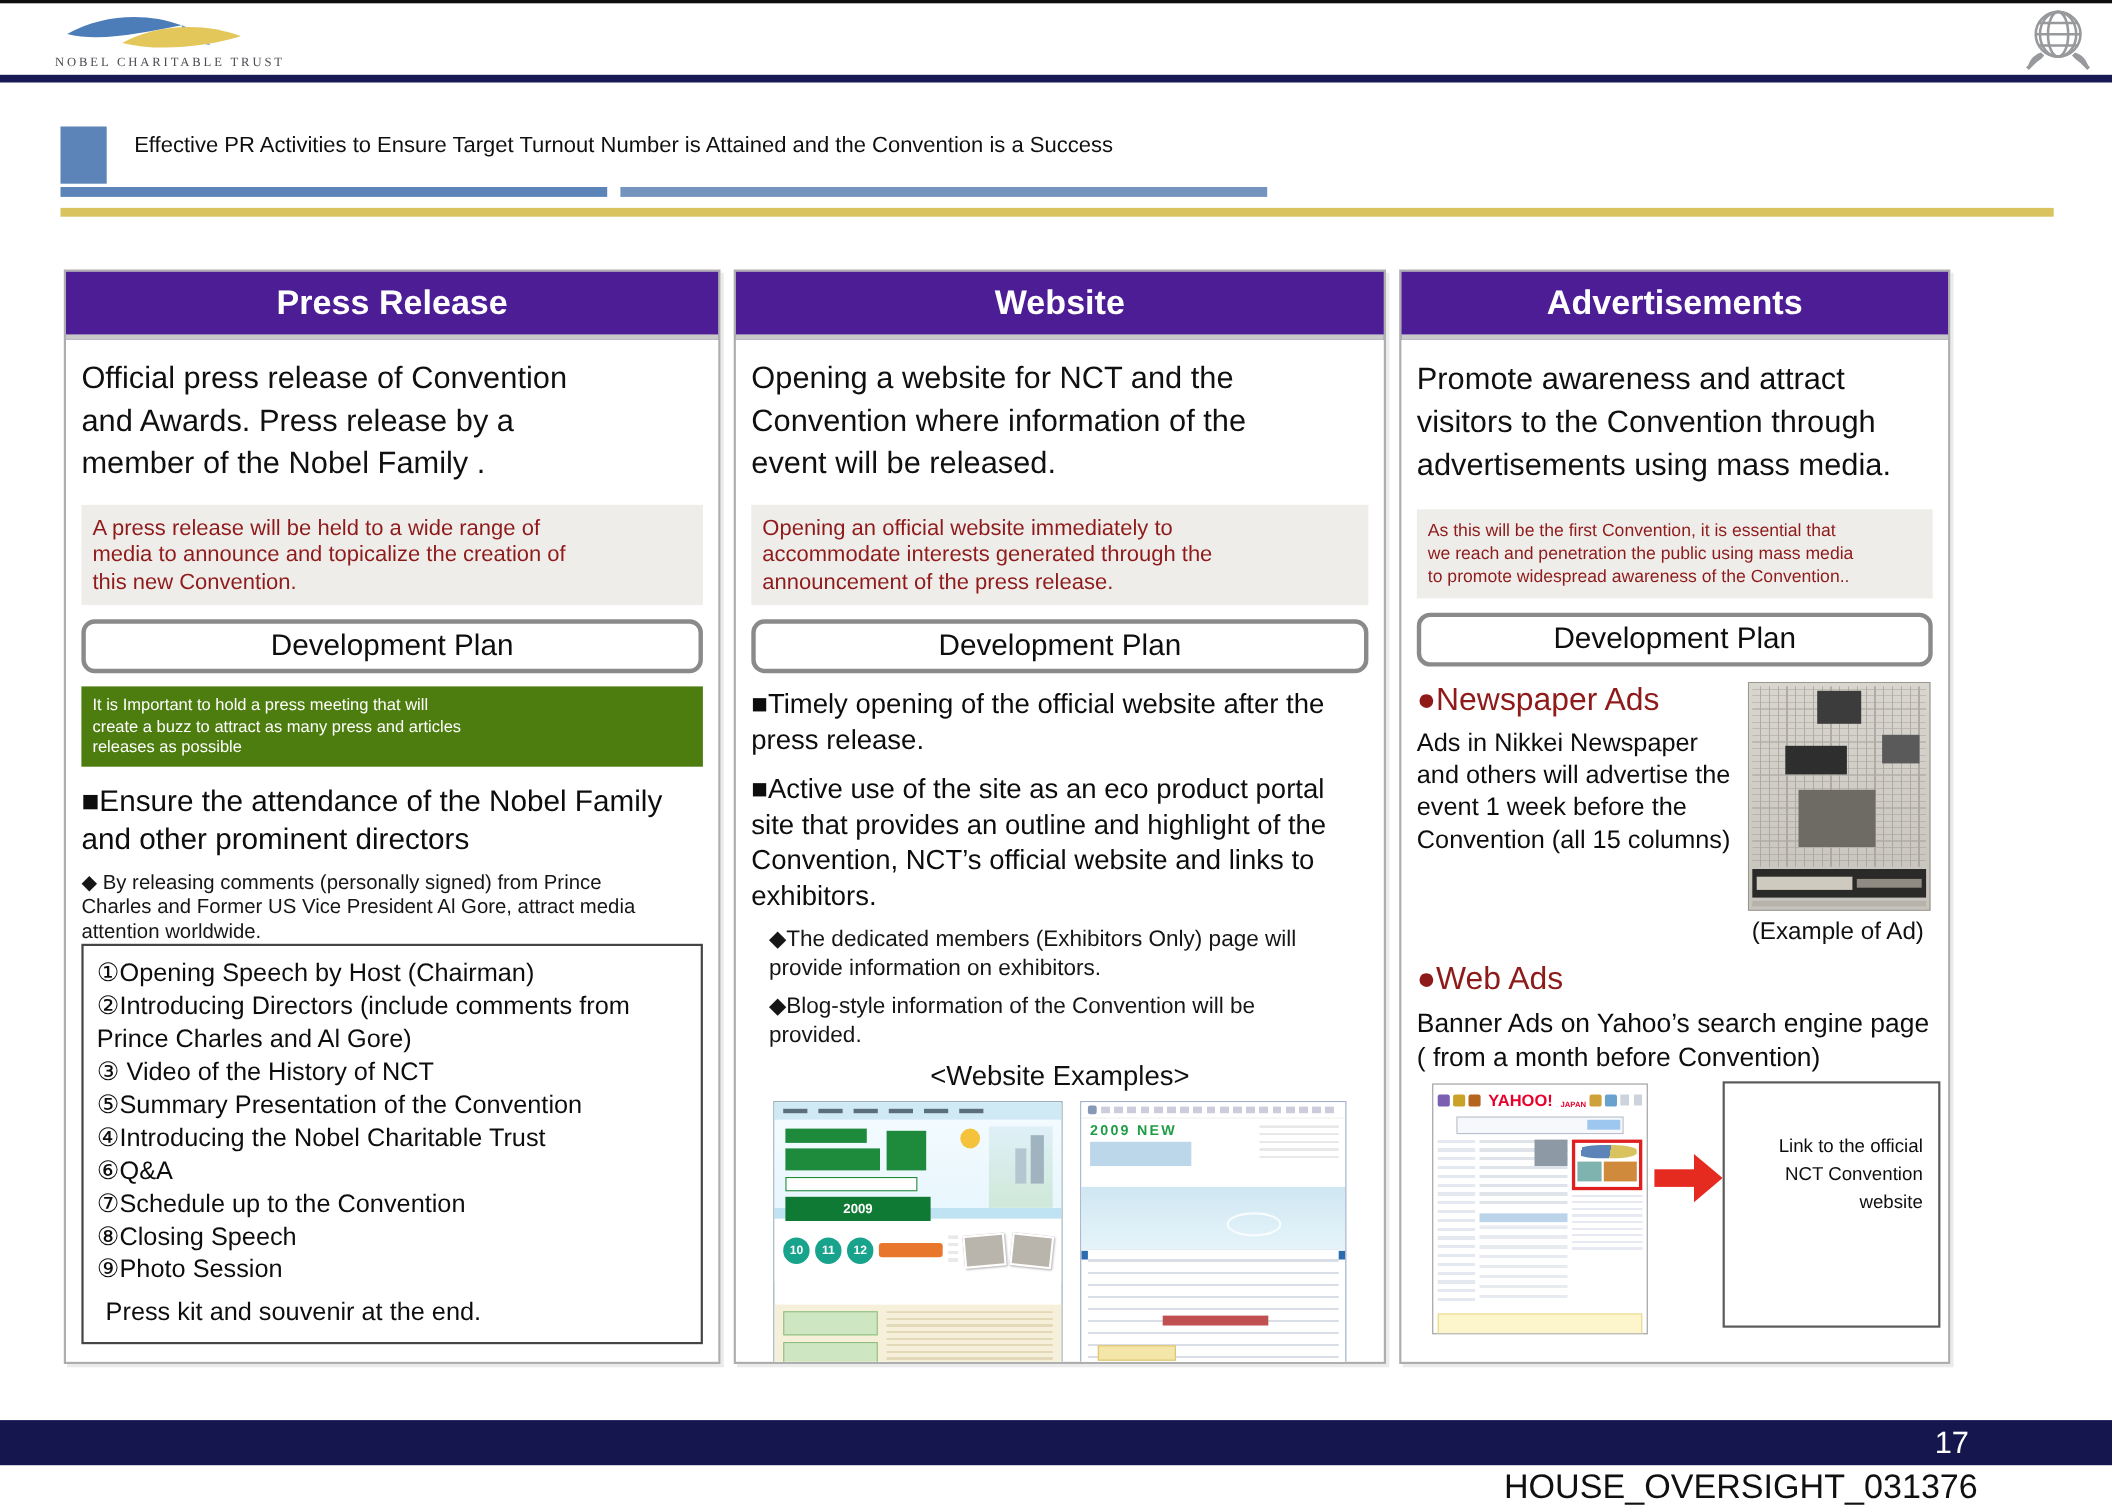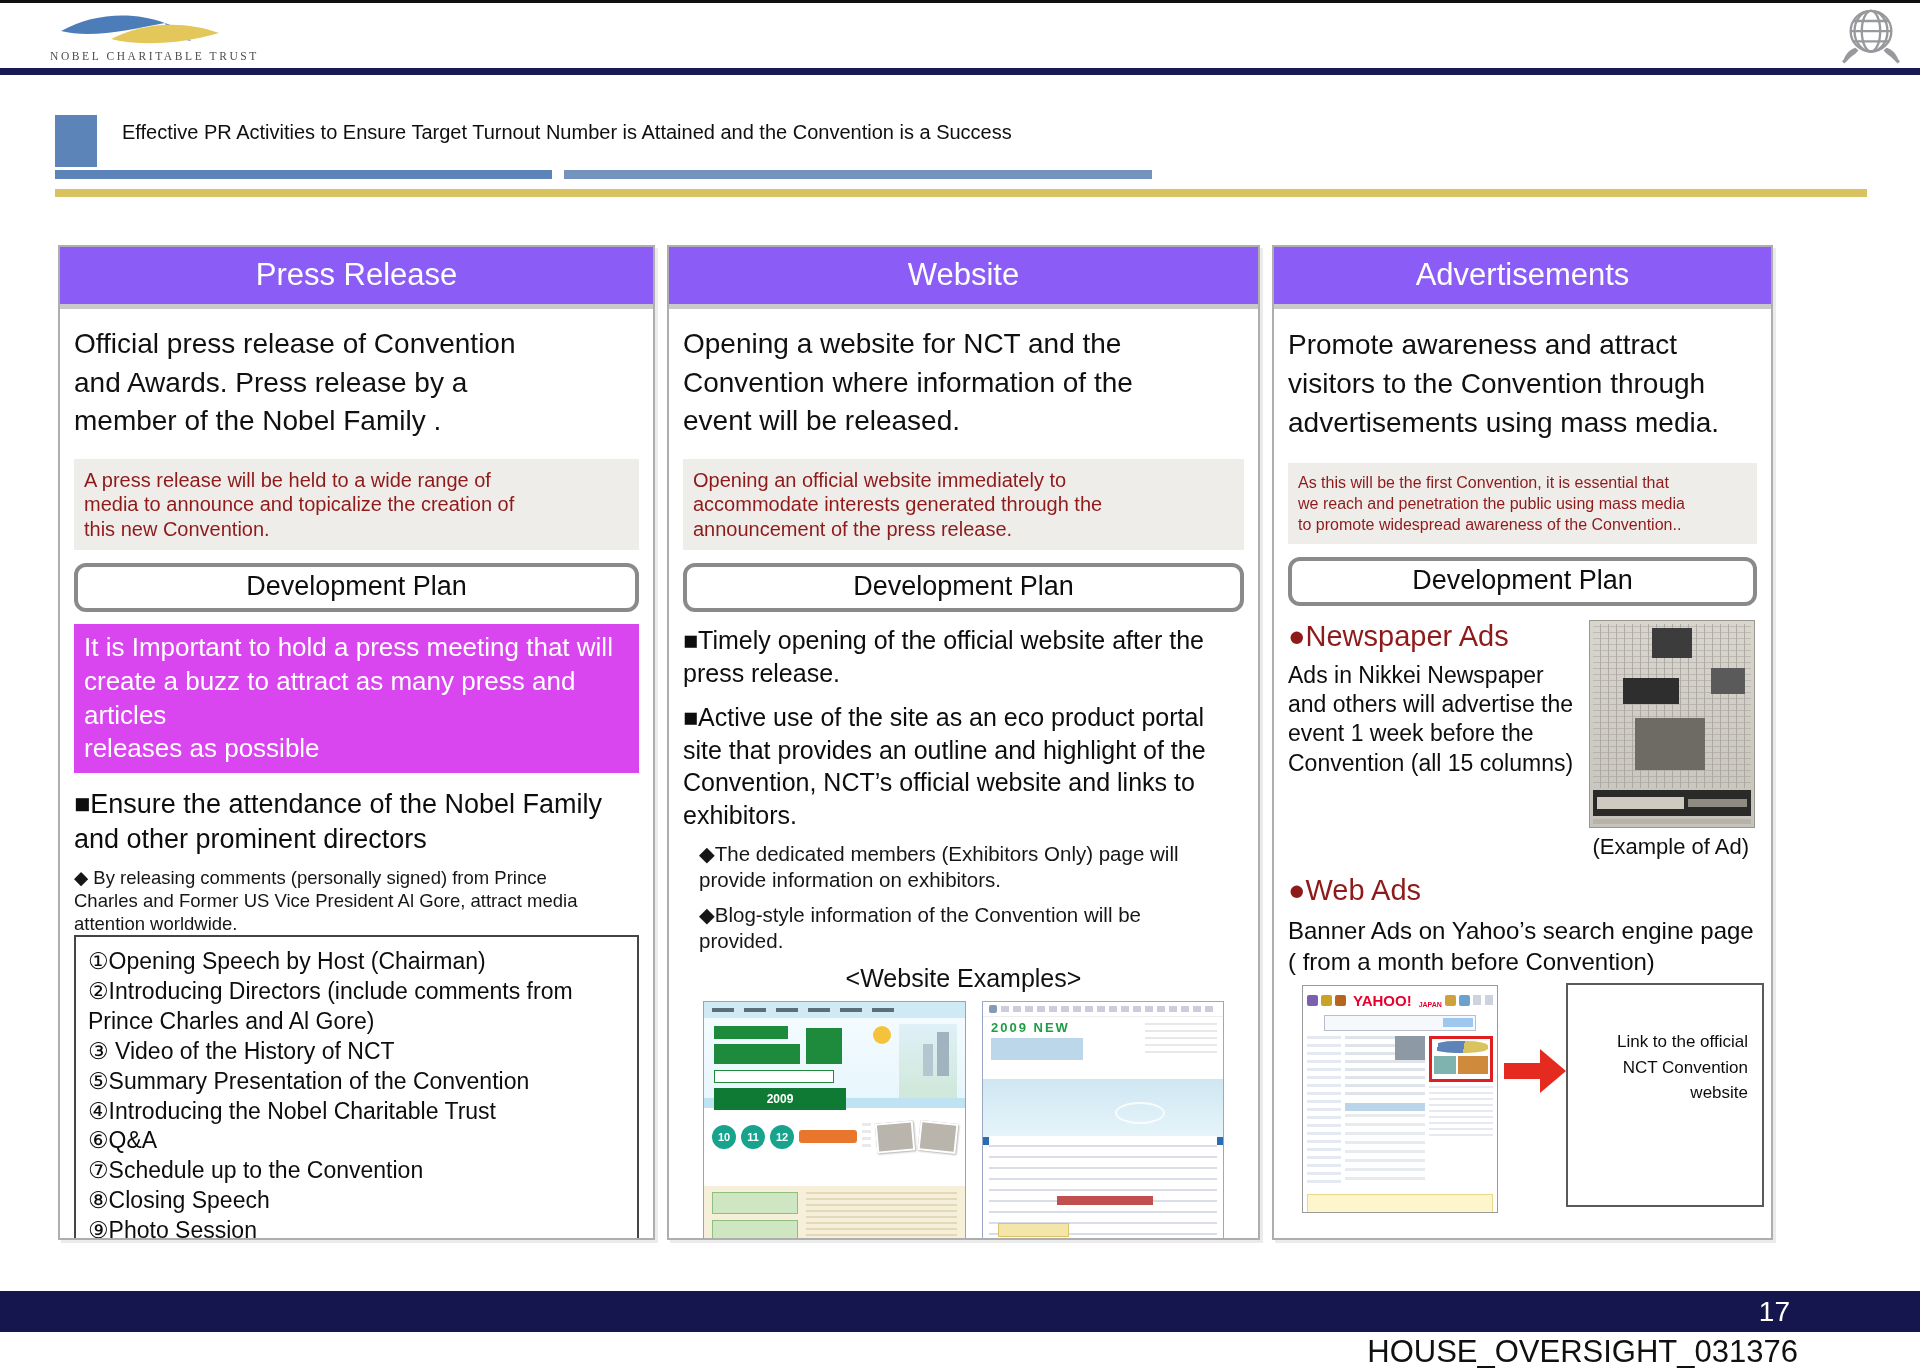--- a/index.html
+++ b/index.html
@@ -19,30 +19,30 @@
   .hbar1{position:absolute;left:55px;top:167px;width:497px;height:9px;background:#5d84b8;}
   .hbar2{position:absolute;left:564px;top:167px;width:588px;height:9px;background:#7494be;}
   .ybar{position:absolute;left:55px;top:186px;width:1812px;height:8px;background:#d9c35e;}
 
   
   .col{position:absolute;top:242px;height:995px;background:#fff;border:2px solid #aeaeae;box-sizing:border-box;
        display:flex;flex-direction:column;box-shadow:3px 3px 0 rgba(0,0,0,0.08);}
   .col1{left:58px;width:597px;}
   .col2{left:667px;width:593px;}
   .col3{left:1272px;width:501px;}
-  .col-h{background:#8b5cf6;color:#fff;text-align:center;font-size:31px;padding:10px 0 11px;border-bottom:5px solid #c9c9c9;flex:none;}
+  .col-h{background:#4c1d95;color:#fff;text-align:center;font-size:31px;padding:10px 0 11px;border-bottom:5px solid #c9c9c9;flex:none;font-weight:bold;}
   .col-b{flex:1;display:flex;flex-direction:column;padding:4px 14px 16px;box-sizing:border-box;min-height:0;overflow:hidden;}
 
   .pre{white-space:pre-line;}
   .intro{font-size:28px;line-height:1.38;color:#101010;margin-top:12px;}
   .col3 .intro{font-size:28px;line-height:1.4;}
   .hl{background:#efedea;color:#8e1a1a;padding:9px 10px;margin-top:18px;font-size:20px;line-height:1.22;}
   .col3 .hl{font-size:16px;line-height:1.32;margin-top:20px;}
   .devplan{border:4px solid #8a8a8a;border-radius:12px;text-align:center;font-size:27px;color:#0e0e0e;padding:4px 0 6px;margin-top:13px;flex:none;background:#fff;}
-  .graynote{background:#d946ef;color:#fff;font-size:26px;line-height:1.3;padding:7px 10px;margin-top:12px;}
+  .graynote{background:#4d7c0f;color:#fff;font-size:15px;line-height:1.3;padding:7px 10px;margin-top:12px;}
   .bullet{font-size:27px;line-height:1.3;margin-top:14px;color:#0d0d0d;}
   .col2 .bullet{font-size:25px;margin-top:12px;}
   .subbullet{font-size:18.5px;line-height:1.22;margin-top:10px;color:#161616;}
   .col2 .subbullet{font-size:20.5px;line-height:1.25;padding-left:16px;}
 
   .agenda{border:2px solid #454545;padding:10px 12px 12px;font-size:23px;line-height:1.3;margin-top:auto;color:#0d0d0d;}
   .agenda-note{padding-left:8px;margin-top:9px;}
 
   .examples-label{text-align:center;font-size:25px;margin-top:10px;color:#101010;}
   .thumbs{display:flex;justify-content:center;gap:16px;margin-top:8px;flex:none;}

